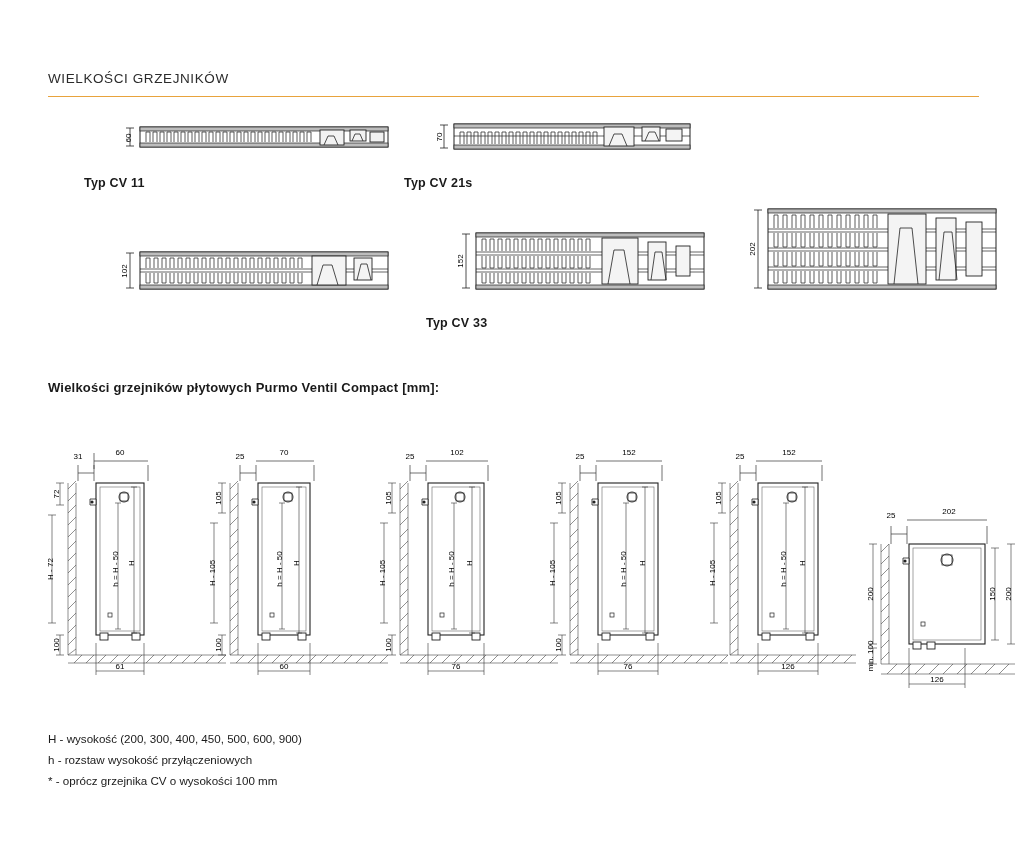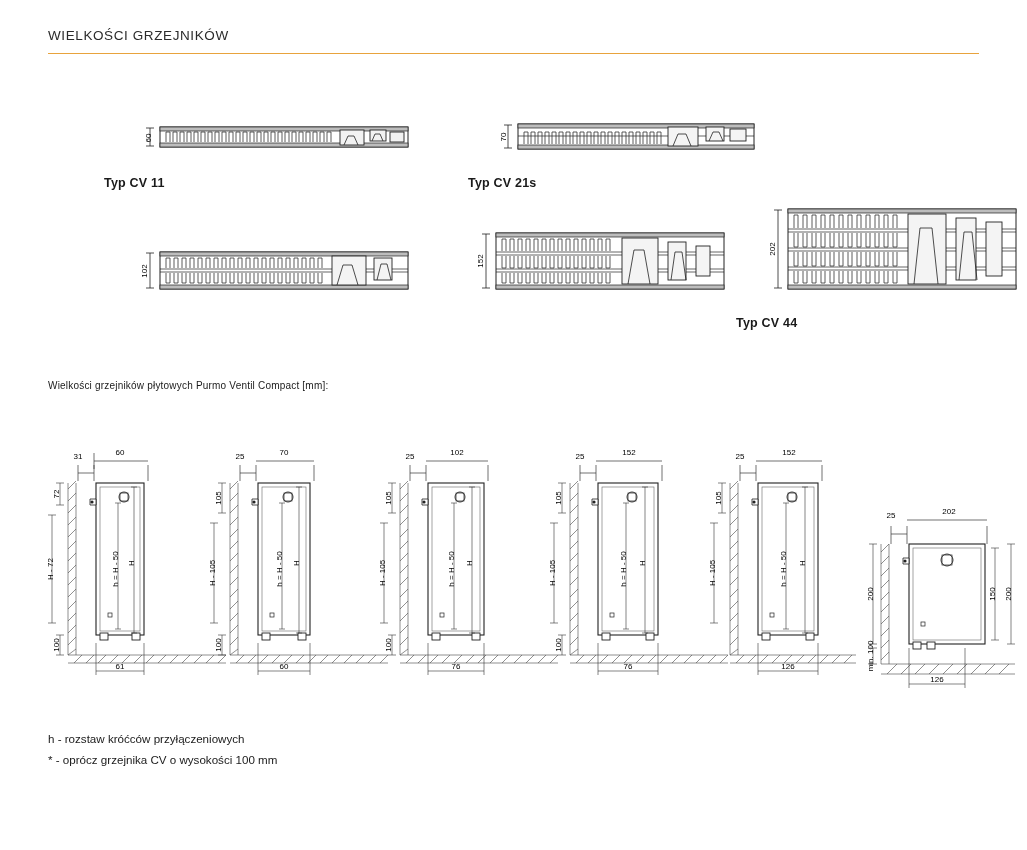--- a/index.html
+++ b/index.html
@@ -21,60 +21,60 @@
     position: absolute;
     left: 48px;
     top: 28px;
     width: 931px;
   }
   .page-header .title {
     font-size: 13.5px;
     letter-spacing: 0.6px;
     color: #2b2b2b;
     padding-bottom: 10px;
+    margin-top: 43px;
   }
   .page-header .rule {
     height: 1px;
     width: 100%;
     background: #e8a33d;
   }
 
   
   .top-section {
     position: absolute;
     left: 48px;
     top: 108px;
     width: 940px;
     height: 250px;
   }
   .xsec {
     position: absolute;
-    margin-left: 20px;
   }
   .xsec .caption {
     font-size: 12.5px;
     font-weight: bold;
     color: #1a1a1a;
     margin-top: 8px;
     letter-spacing: .2px;
   }
 
   
   .draw {
     position: relative;
   }
   .draw svg { display: block; }
 
   
   .sub-title {
     position: absolute;
     left: 48px;
     top: 380px;
-    font-size: 10px;
-    font-weight: normal;
+    font-size: 13px;
+    font-weight: bold;
     color: #1a1a1a;
     letter-spacing: .2px;
   }
 
   
   .bottom-section {
     position: absolute;
     left: 40px;
     top: 443px;
     width: 960px;
@@ -160,21 +160,21 @@
         </g>
         <g stroke="#222" stroke-width="0.8" fill="none">
           <path d="M240 37 l4 -9 l6 0 l4 9"></path>
           <path d="M268 33 l3 -7 l5 0 l3 7"></path>
         </g>
       </svg>
     </div>
     <div class="caption">Typ CV 11</div>
   </div>
 
-  <div class="xsec" style="left:400px; top:0;">
+  <div class="xsec" style="left:356px; top:0;">
     <div class="draw">
       <svg width="300" height="60" viewBox="0 0 300 60">
         <g stroke="#222" stroke-width="0.8" fill="none">
           <line x1="40" y1="17" x2="40" y2="40"></line>
           <line x1="36" y1="17" x2="44" y2="17"></line>
           <line x1="36" y1="40" x2="44" y2="40"></line>
         </g>
         <text x="34" y="33" font-size="8" text-anchor="middle" transform="rotate(-90 34,29)">70</text>
         <rect x="50" y="16" width="236" height="25" fill="#ffffff" stroke="#222" stroke-width="1"></rect>
         <rect x="50" y="16" width="236" height="4" fill="#bdbdbd" stroke="#222" stroke-width="0.7"></rect>
@@ -348,20 +348,21 @@
           <rect x="176" y="22" width="36" height="46"></rect>
           <rect x="222" y="26" width="18" height="38"></rect>
           <rect x="250" y="30" width="14" height="30"></rect>
         </g>
         <g stroke="#222" stroke-width="0.8" fill="none">
           <path d="M182 68 l6 -34 l10 0 l6 34"></path>
           <path d="M225 64 l4 -28 l7 0 l4 28"></path>
         </g>
       </svg>
     </div>
+    <div class="caption">Typ CV 33</div>
   </div>
 
   <div class="xsec" style="left:668px; top:82px;">
     <div class="draw">
       <svg width="290" height="118" viewBox="0 0 290 118">
         <g stroke="#222" stroke-width="0.8" fill="none">
           <line x1="42" y1="20" x2="42" y2="98"></line>
           <line x1="38" y1="20" x2="46" y2="20"></line>
           <line x1="38" y1="98" x2="46" y2="98"></line>
         </g>
@@ -429,21 +430,20 @@
           <rect x="172" y="24" width="38" height="70"></rect>
           <rect x="220" y="28" width="20" height="62"></rect>
           <rect x="250" y="32" width="16" height="54"></rect>
         </g>
         <g stroke="#222" stroke-width="0.8" fill="none">
           <path d="M178 94 l6 -56 l12 0 l6 56"></path>
           <path d="M223 90 l5 -48 l8 0 l5 48"></path>
         </g>
       </svg>
     </div>
-    <div class="caption">Typ CV 44</div>
   </div>
 </div>
 
 <div class="sub-title">Wielkości grzejników płytowych Purmo Ventil Compact [mm]:</div>
 
 <div class="bottom-section">
 
   <div class="elev" style="left:8px;">
     <svg width="190" height="240" viewBox="0 0 190 240">
       <g stroke="#333" stroke-width="0.7" fill="none">
@@ -999,15 +999,16 @@
         <line x1="44" y1="150" x2="44" y2="190"></line>
         <line x1="100" y1="150" x2="100" y2="190"></line>
         <line x1="44" y1="186" x2="100" y2="186"></line>
       </g>
       <text x="72" y="184" font-size="8" text-anchor="middle">126</text>
     </svg>
   </div>
 </div>
 
 <div class="legend">
-  <div>h - rozstaw króćców przyłączeniowych</div>
+  <div>H - wysokość (200, 300, 400, 450, 500, 600, 900)</div>
+  <div>h - rozstaw wysokość przyłączeniowych</div>
   <div>* - oprócz grzejnika CV o wysokości 100 mm</div>
 </div>
 
 </body></html>

